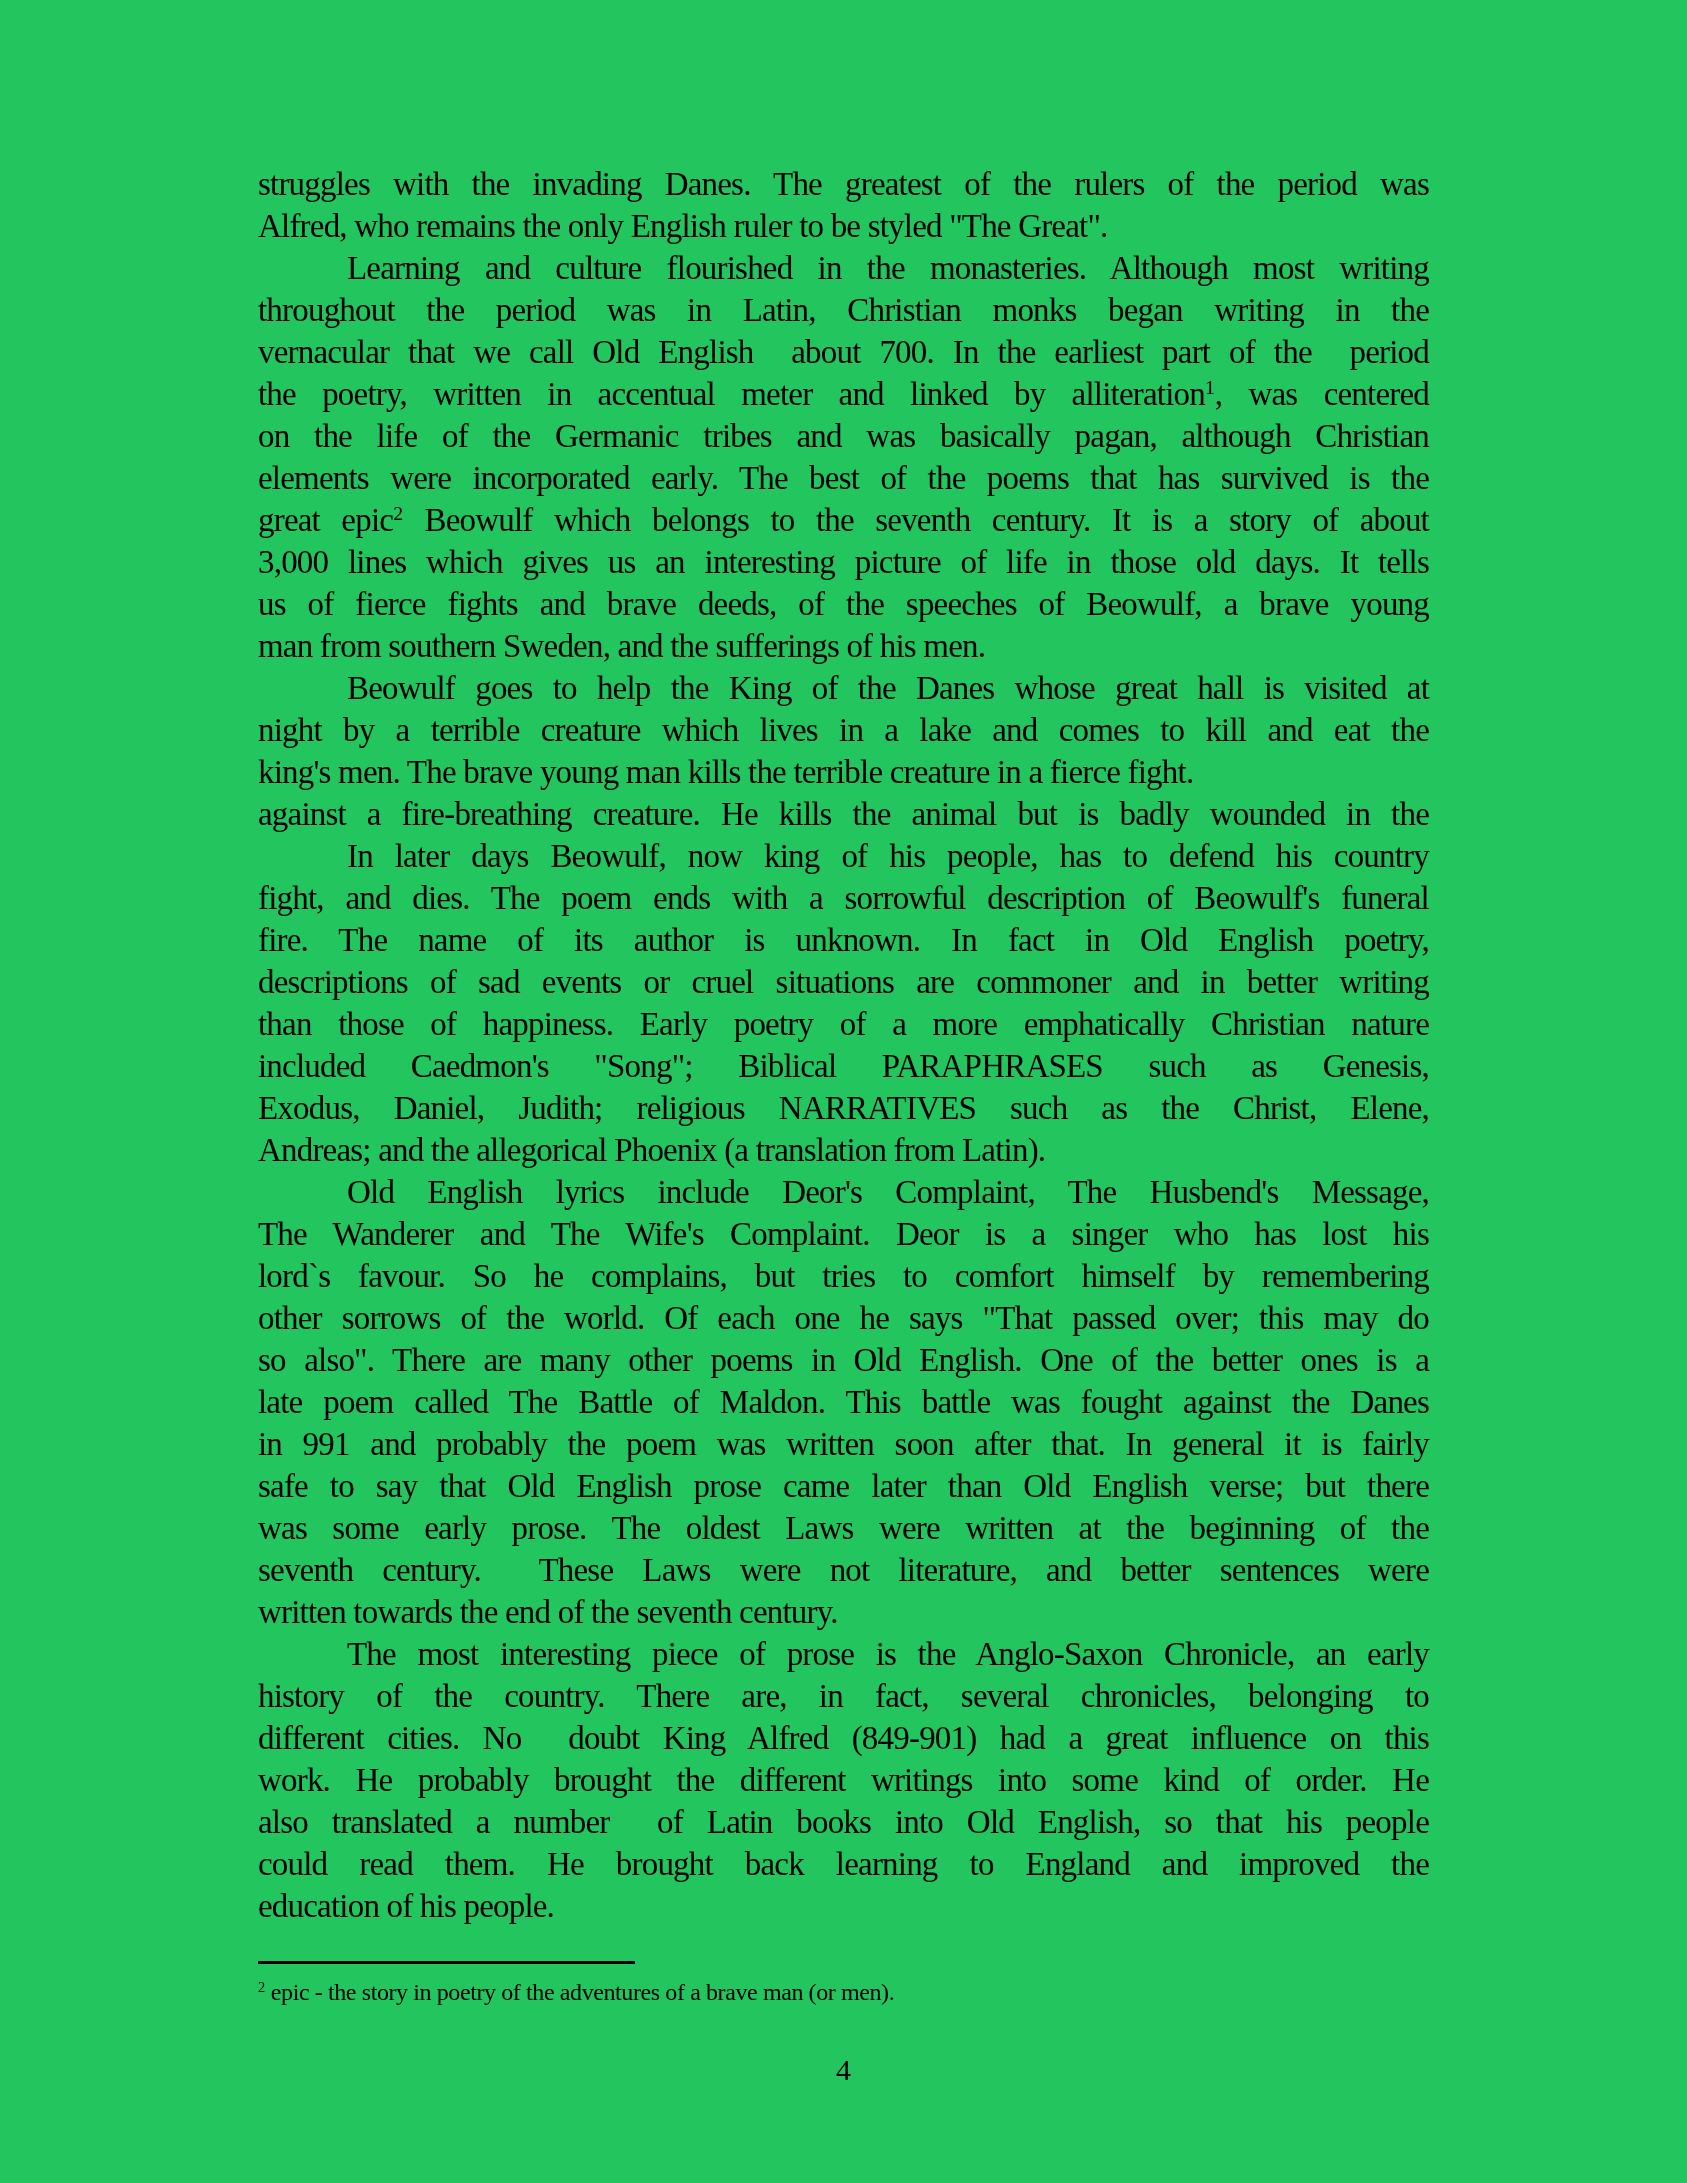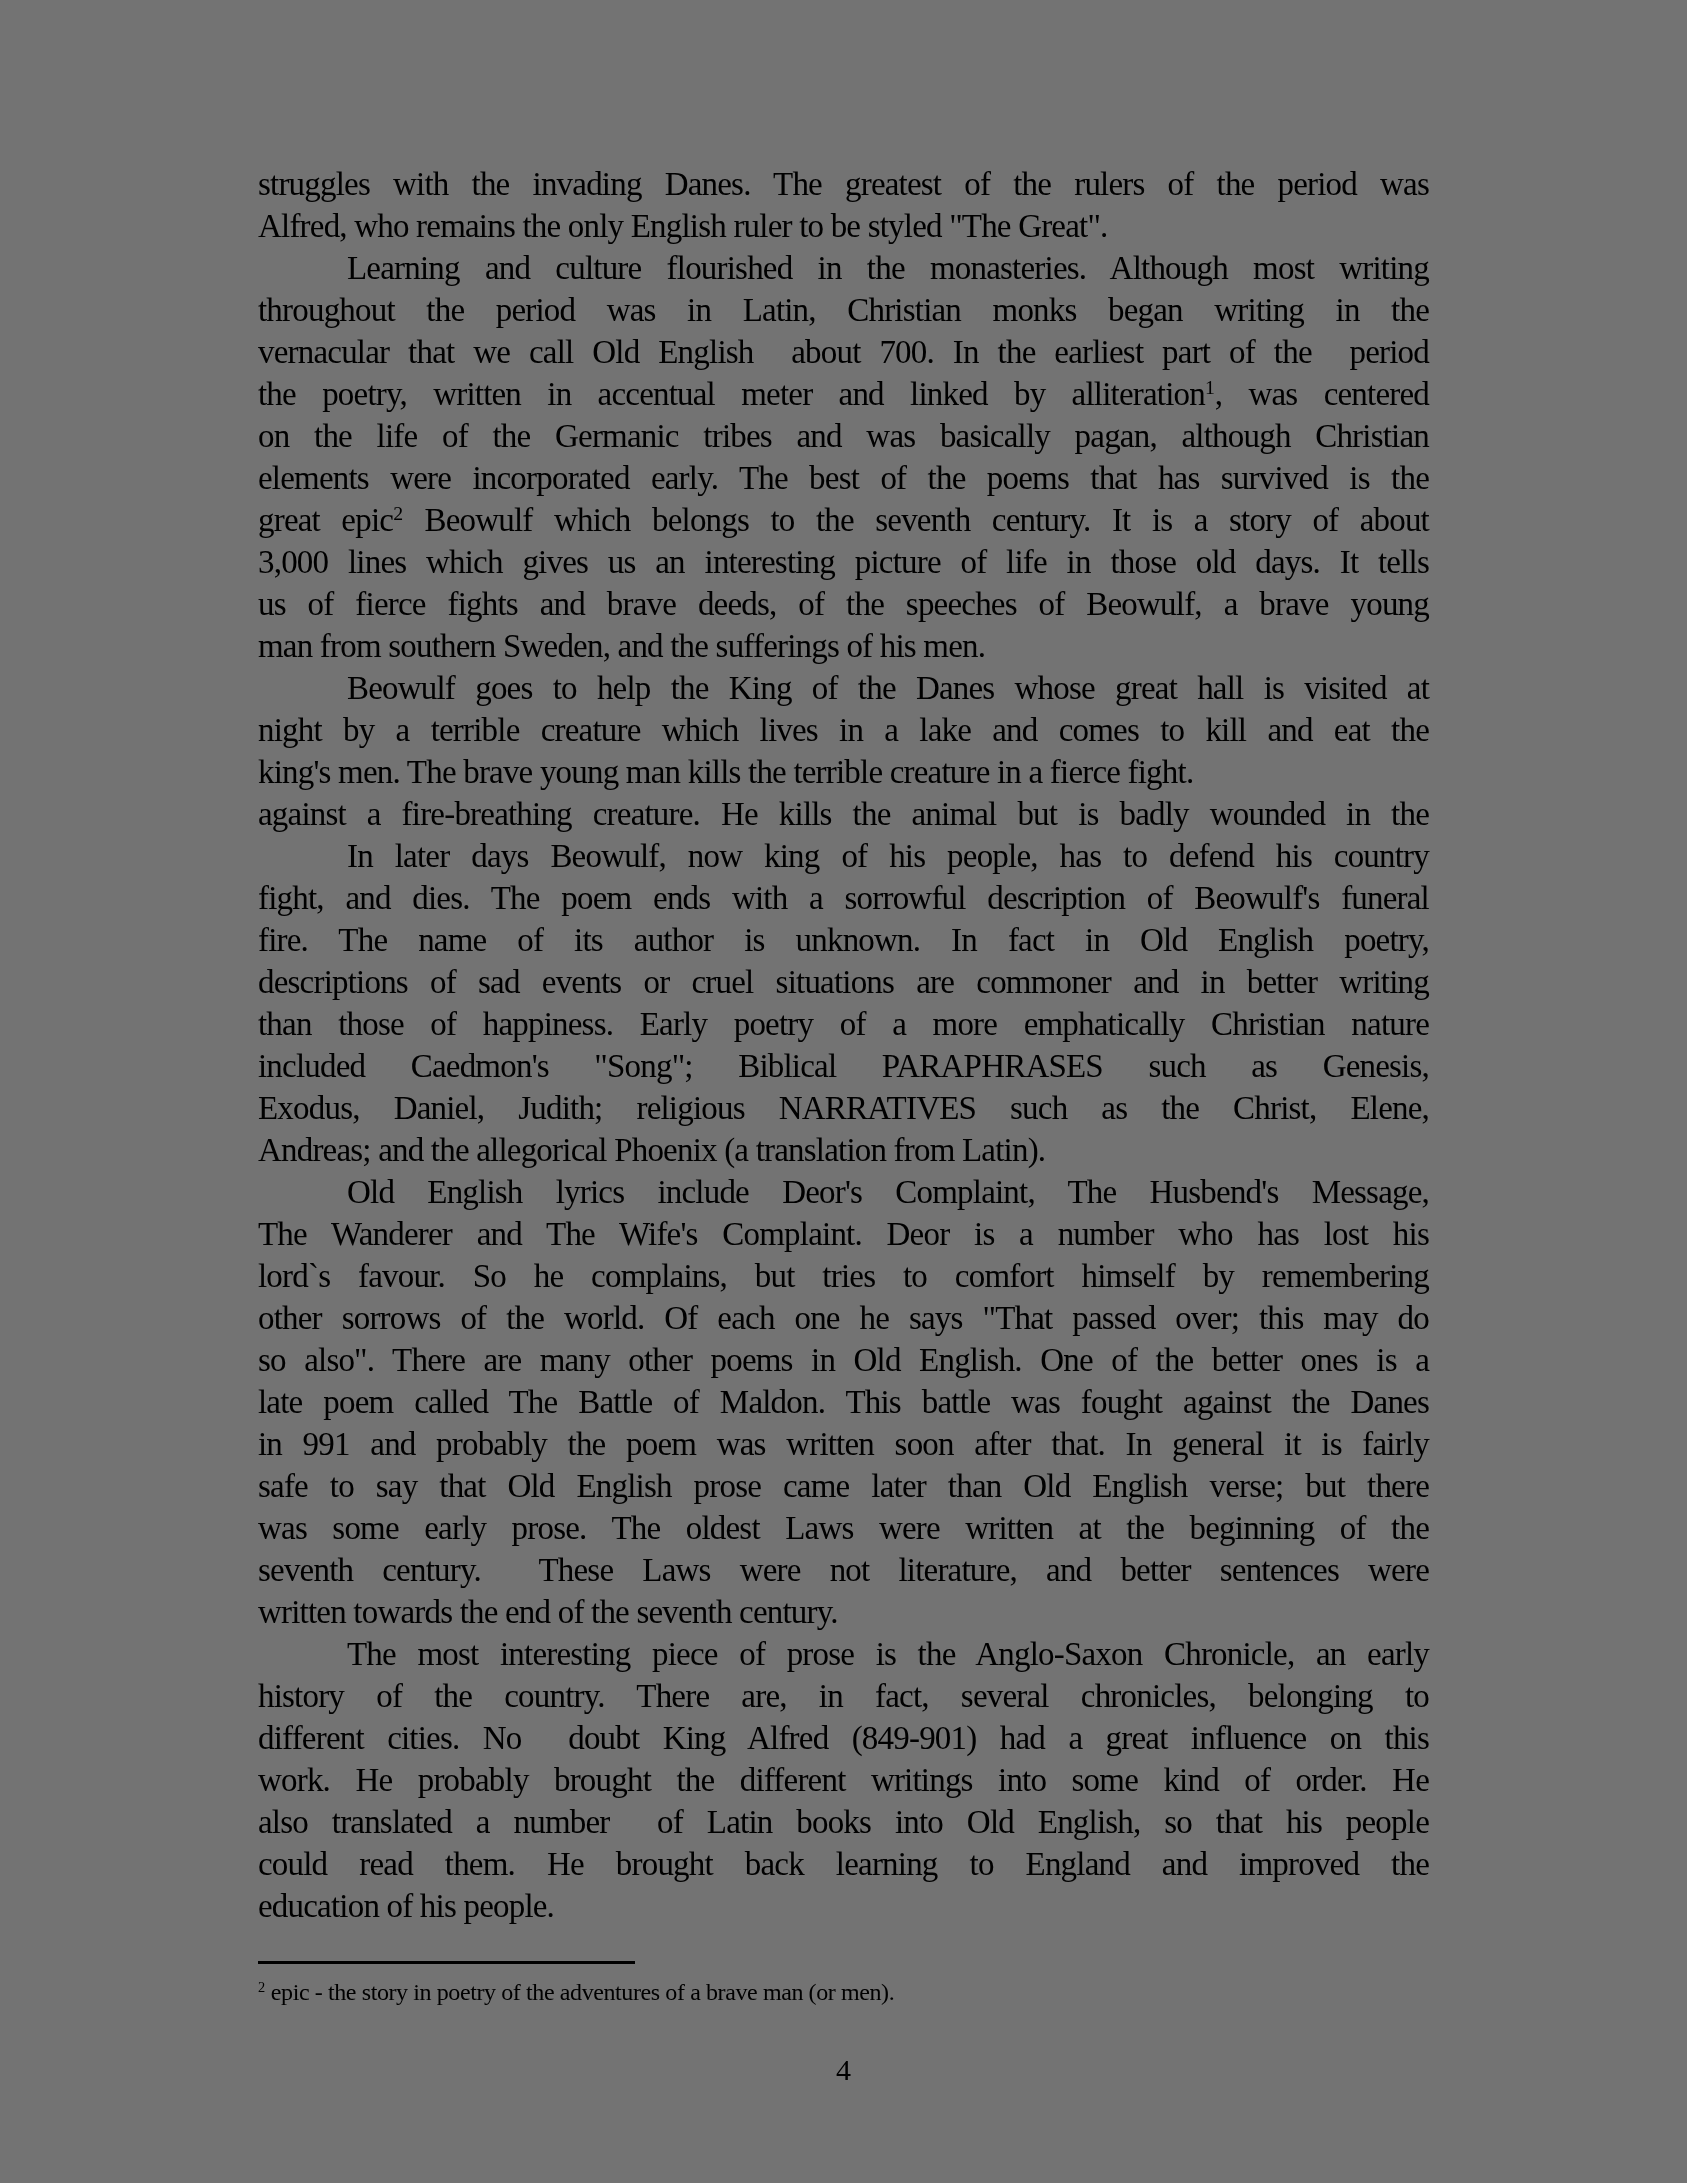--- a/index.html
+++ b/index.html
@@ -4,21 +4,21 @@
 <style>
   html, body {
     margin: 0;
     padding: 0;
     background: #ffffff;
   }
   .page {
     position: relative;
     width: 1687px;
     height: 2183px;
-    background: #737373;
+    background: #22c55e;
     color: #000000;
     font-family: "Liberation Serif", "DejaVu Serif", serif;
     overflow: hidden;
   }
   .textblock {
     position: absolute;
     left: 258px;
     top: 163px;
     width: 1171px;
     font-size: 33px;
@@ -98,21 +98,21 @@
       <div class="line"><span class="n">against a fire-breathing creature. He kills the animal but is badly wounded in the</span></div>
       <div class="line indent"><span class="n">In later days Beowulf, now king of his people, has to defend his country</span></div>
       <div class="line"><span class="n">fight, and dies. The poem ends with a sorrowful description of Beowulf's funeral</span></div>
       <div class="line"><span class="n">fire. The name of its author is unknown. In fact in Old English poetry,</span></div>
       <div class="line"><span class="n">descriptions of sad events or cruel situations are commoner and in better writing</span></div>
       <div class="line"><span class="n">than those of happiness. Early poetry of a more emphatically Christian nature</span></div>
       <div class="line"><span class="n">included Caedmon's "Song"; Biblical PARAPHRASES such as </span><span class="i">Genesis,</span></div>
       <div class="line"><span class="i">Exodus, Daniel, Judith</span><span class="n">; religious NARRATIVES such as the </span><span class="i">Christ, Elene,</span></div>
       <div class="line last"><span class="i">Andreas</span><span class="n">; and the allegorical </span><span class="i">Phoenix</span><span class="n"> (a translation from Latin).</span></div>
       <div class="line indent"><span class="n">Old English lyrics include </span><span class="i">Deor's Complaint, The Husbend's Message</span><span class="n">,</span></div>
-      <div class="line"><span class="i">The Wanderer</span><span class="n"> and </span><span class="i">The Wife's Complaint</span><span class="n">. Deor is a number who has lost his</span></div>
+      <div class="line"><span class="i">The Wanderer</span><span class="n"> and </span><span class="i">The Wife's Complaint</span><span class="n">. Deor is a singer who has lost his</span></div>
       <div class="line"><span class="n">lord`s favour. So he complains, but tries to comfort himself by remembering</span></div>
       <div class="line"><span class="n">other sorrows of the world. Of each one he says "That passed over; this may do</span></div>
       <div class="line"><span class="n">so also". There are many other poems in Old English. One of the better ones is a</span></div>
       <div class="line"><span class="n">late poem called </span><span class="i">The Battle of Maldon</span><span class="n">. This battle was fought against the Danes</span></div>
       <div class="line"><span class="n">in 991 and probably the poem was written soon after that. In general it is fairly</span></div>
       <div class="line"><span class="n">safe to say that Old English prose came later than Old English verse; but there</span></div>
       <div class="line"><span class="n">was some early prose. The oldest </span><span class="i">Laws</span><span class="n"> were written at the beginning of the</span></div>
       <div class="line"><span class="n">seventh century.  These </span><span class="i">Laws</span><span class="n"> were not literature, and better sentences were</span></div>
       <div class="line last"><span class="n">written towards the end of the seventh century.</span></div>
       <div class="line indent"><span class="n">The most interesting piece of prose is the </span><span class="i">Anglo-Saxon Chronicle</span><span class="n">, an early</span></div>

